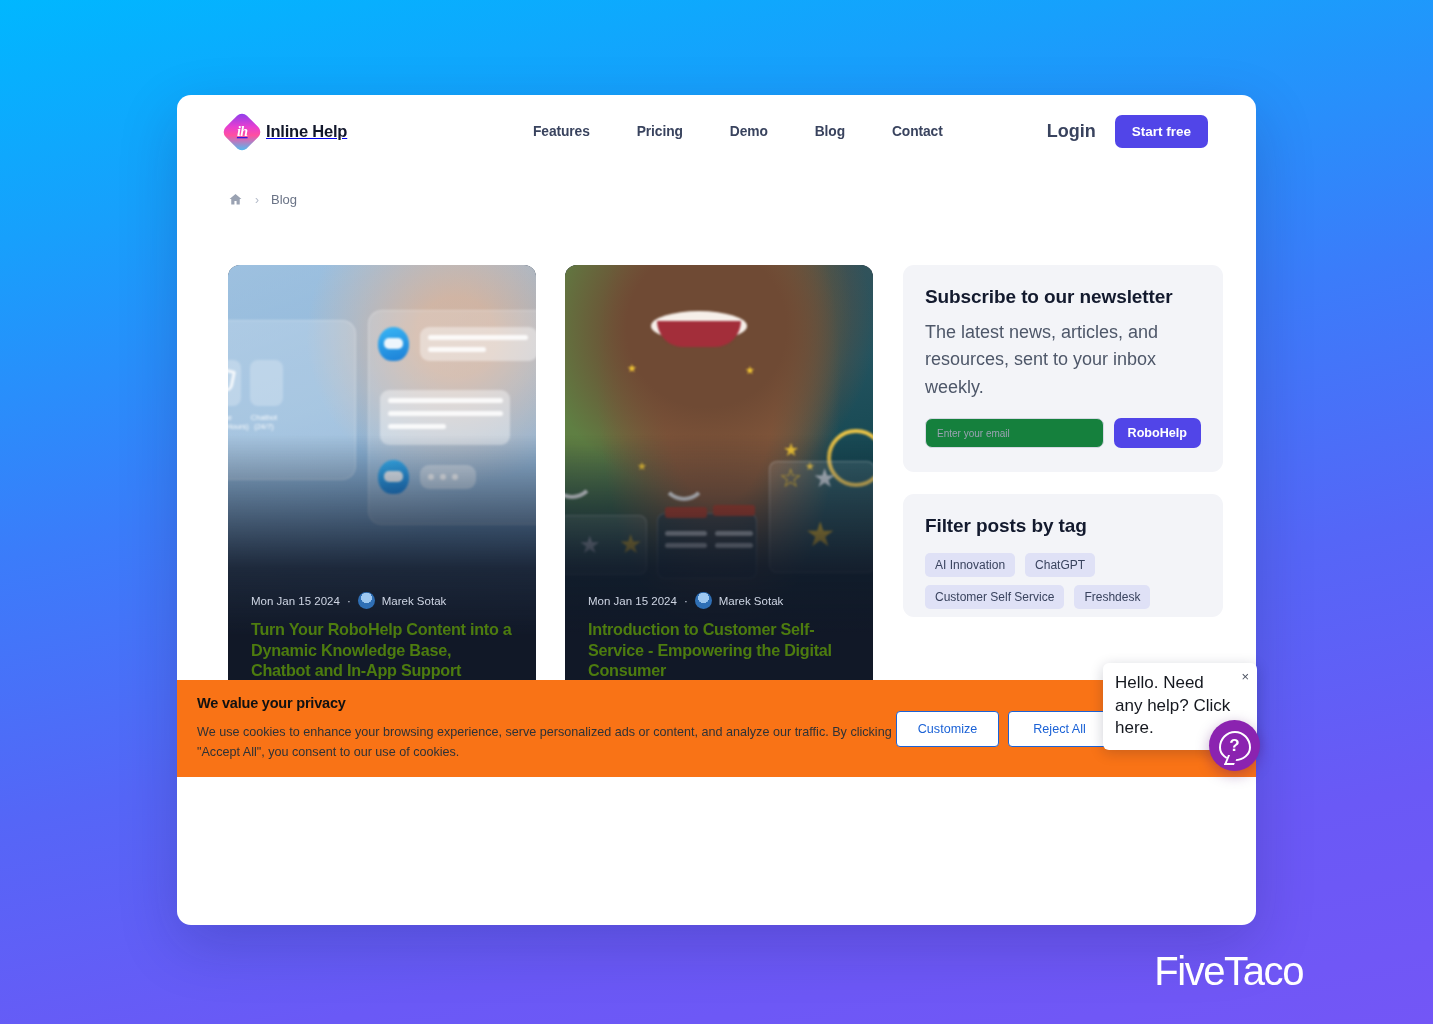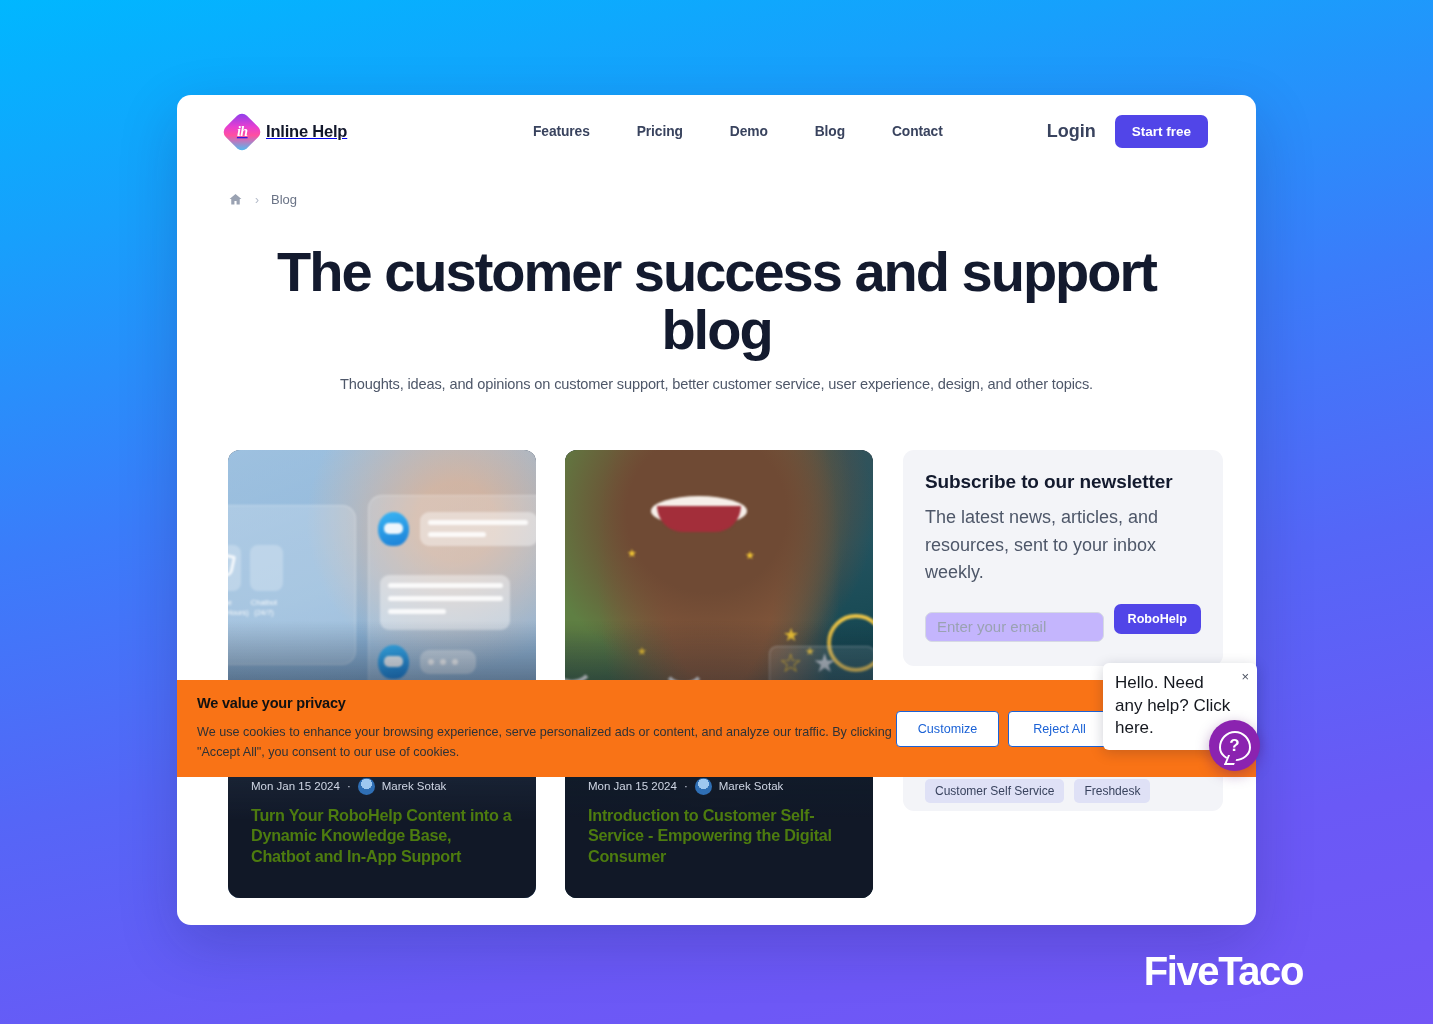--- a/index.html
+++ b/index.html
@@ -306,27 +306,26 @@
     margin-top: 17px;
     display: flex;
     gap: 10px;
   }
   #newsletter-email {
     flex: 1 1 auto;
     height: 30px;
     border: 1px solid #d5d9e3;
     border-radius: 7px;
     padding: 0 11px;
-    font-size: 15px;
+    font-size: 10px;
     color: #131a2e;
-    background: #c4b5fd;
+    background: #15803d;
     font-family: inherit;
     outline: none;
     min-width: 0;
-    margin-top: 8px;
   }
   #newsletter-email::placeholder { color: #9aa2b2; }
   #subscribe-btn {
     background: #5145e8;
     color: #fff;
     border: none;
     border-radius: 7px;
     font-size: 12.6px;
     font-weight: 700;
     padding: 0 14px;
@@ -477,21 +476,21 @@
     margin-top: -1px;
   }
 
   
   #watermark {
     position: absolute;
     right: 130px;
     bottom: 30px;
     color: #ffffff;
     font-size: 40px;
-    font-weight: 700;
+    font-weight: 400;
     letter-spacing: -1.4px;
   }
 </style>
 </head>
 <body>
 
 <div id="page-card">
 
   <header id="site-header">
 
@@ -519,24 +518,20 @@
   <div id="breadcrumb">
     <span style="display:flex;">
       <svg width="15" height="15" viewBox="0 0 24 24" fill="#9aa2b2" aria-hidden="true">
         <path d="M12 3 2.5 11h2.7v9h5.1v-5.6h3.4V20h5.1v-9h2.7L12 3z"></path>
       </svg>
     </span>
     <span class="sep">›</span>
     <span id="breadcrumb-current">Blog</span>
   </div>
 
-  <section id="hero">
-    <h1 id="hero-title">The customer success and support blog</h1>
-    <p id="hero-sub">Thoughts, ideas, and opinions on customer support, better customer service, user experience, design, and other topics.</p>
-  </section>
 
   <div id="content">
 
     <div id="posts-grid">
 
       <article class="post-card">
         <div class="post-media art-chatbot">
           <div class="art-blur">
 
             <div class="cb-panel" style="left:-52px; top:55px; width:180px; height:160px;"></div>

